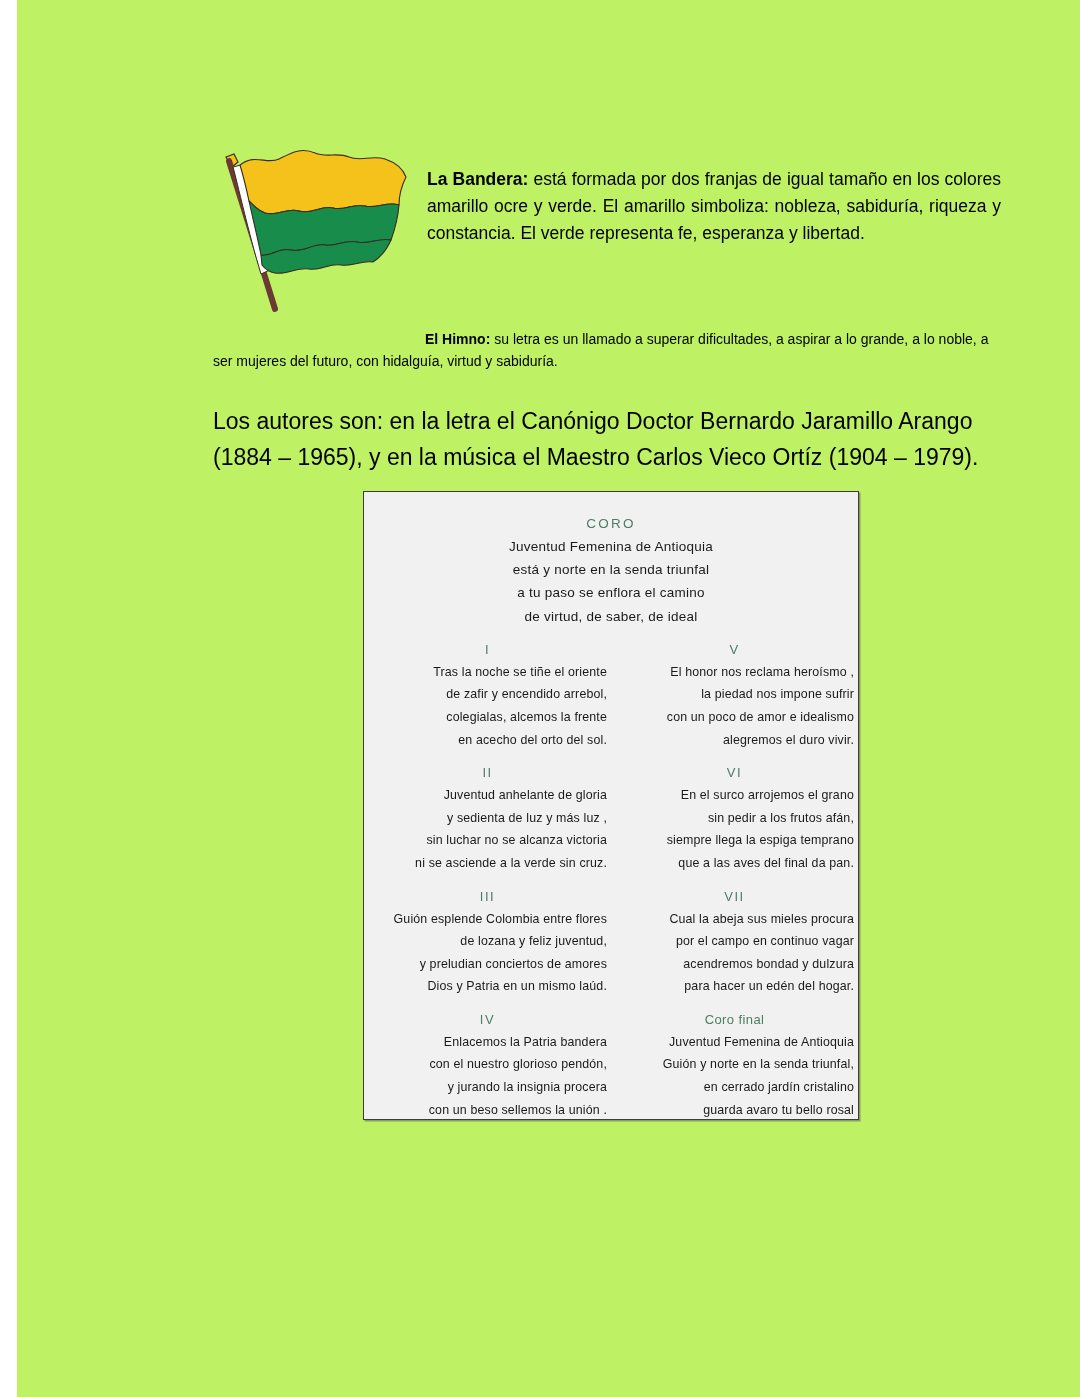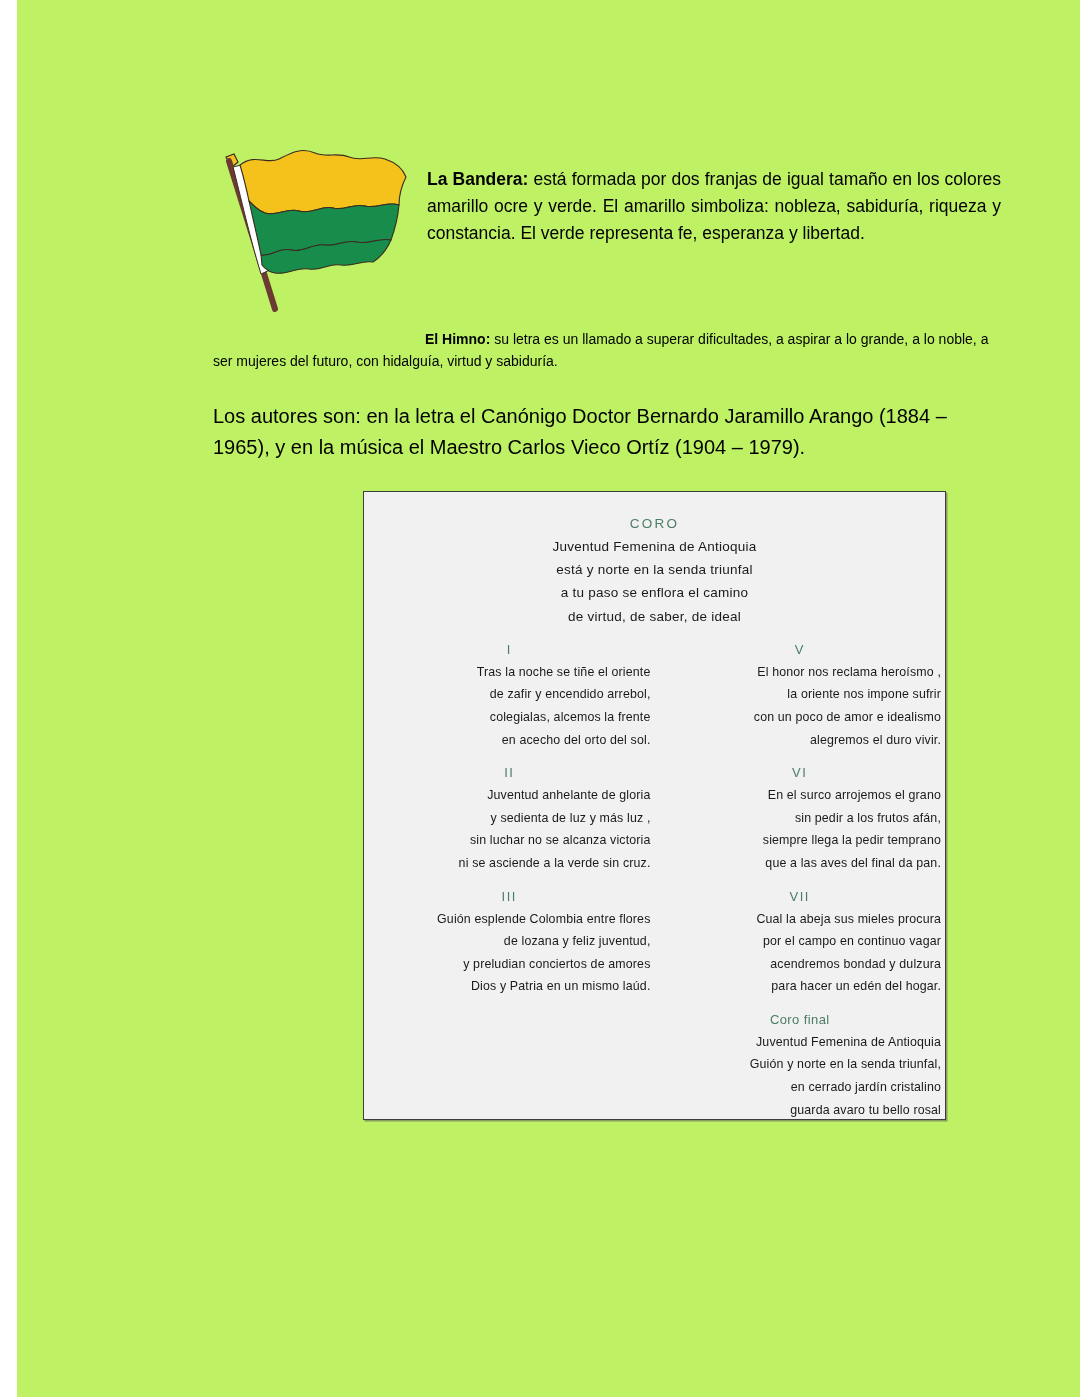--- a/index.html
+++ b/index.html
@@ -59,30 +59,30 @@
     text-indent: 212px;
   }
   .himno-block b { font-weight: bold; }
 
   
   .autores-block {
     position: absolute;
     left: 196px;
     top: 381px;
     width: 790px;
-    font-size: 20px;
+    font-size: 23px;
     line-height: 1.55;
   }
 
   
   .lyrics-box {
     position: absolute;
     left: 346px;
     top: 491px;
-    width: 583px;
+    width: 496px;
     height: 629px;
     box-sizing: border-box;
     background: #f1f1f1;
     border: 1px solid #3d3d3d;
     box-shadow: 1.5px 1.5px 0 rgba(90,90,90,0.55);
     overflow: hidden;
   }
 
   .coro-head {
     text-align: center;
@@ -220,37 +220,46 @@
           </div>
           <div class="stanza">
             <div class="stanza-num">III</div>
             <div class="stanza-lines">
               <span class="ln">Guión esplende Colombia entre flores</span>
               <span class="ln">de lozana y feliz juventud,</span>
               <span class="ln">y preludian conciertos de amores</span>
               <span class="ln">Dios y Patria en un mismo laúd.</span>
             </div>
           </div>
+          <div class="stanza">
+            <div class="stanza-num">IV</div>
+            <div class="stanza-lines">
+              <span class="ln">Enlacemos la Patria bandera</span>
+              <span class="ln">con el nuestro glorioso pendón,</span>
+              <span class="ln">y jurando la insignia procera</span>
+              <span class="ln">con un beso sellemos la unión .</span>
+            </div>
+          </div>
         </div>
       <div class="stanza-col">
           <div class="stanza">
             <div class="stanza-num">V</div>
             <div class="stanza-lines">
               <span class="ln">El honor nos reclama heroísmo ,</span>
-              <span class="ln">la oriente nos impone sufrir</span>
+              <span class="ln">la piedad nos impone sufrir</span>
               <span class="ln">con un poco de amor e idealismo</span>
               <span class="ln">alegremos el duro vivir.</span>
             </div>
           </div>
           <div class="stanza">
             <div class="stanza-num">VI</div>
             <div class="stanza-lines">
               <span class="ln">En el surco arrojemos el grano</span>
               <span class="ln">sin pedir a los frutos afán,</span>
-              <span class="ln">siempre llega la pedir temprano</span>
+              <span class="ln">siempre llega la espiga temprano</span>
               <span class="ln">que a las aves del final da pan.</span>
             </div>
           </div>
           <div class="stanza">
             <div class="stanza-num">VII</div>
             <div class="stanza-lines">
               <span class="ln">Cual la abeja sus mieles procura</span>
               <span class="ln">por el campo en continuo vagar</span>
               <span class="ln">acendremos bondad y dulzura</span>
               <span class="ln">para hacer un edén del hogar.</span>

